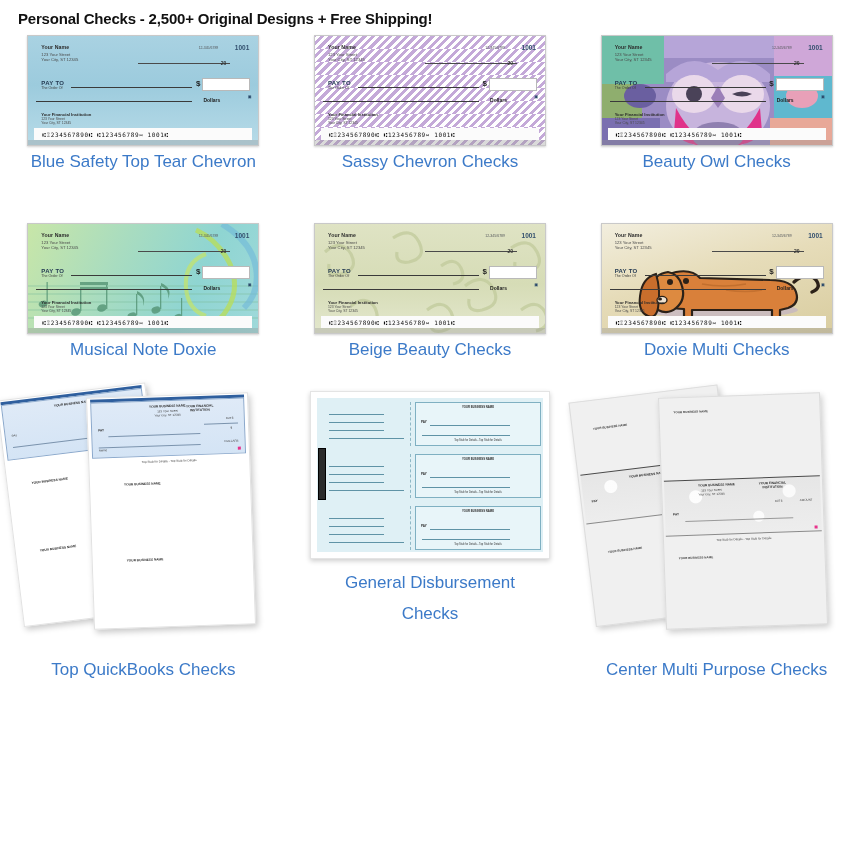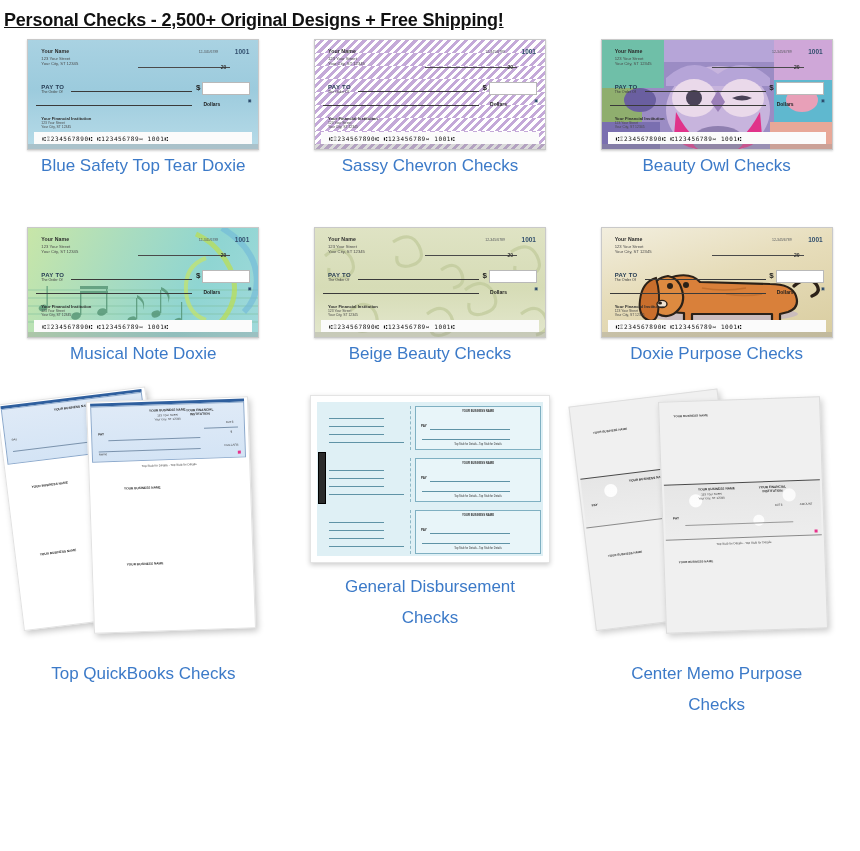--- a/index.html
+++ b/index.html
@@ -6,26 +6,25 @@
   html, body {
     margin: 0; padding: 0;
     width: 860px; height: 851px;
     background: #ffffff;
     font-family: "Liberation Sans", sans-serif;
     overflow: hidden;
   }
   .page { width: 860px; height: 851px; position: relative; }
 
   .section-heading {
-    font-size: 18px;
+    font-size: 15px;
     font-weight: bold;
     color: #111111;
     letter-spacing: -0.2px;
-    padding: 0 0 0 4px;
-    text-decoration: underline;
+    padding: 0 0 0 18px;
   }
   #personal-heading { margin: 10px 0 0 0; }
   #business-heading { margin: 0; padding-top: 2px; }
 
   .grid {
     display: flex;
     width: 860px;
   }
   .cell {
     width: 286.66px;
@@ -282,21 +281,21 @@
             <div class="c-memo">Memo</div>
             <div class="c-memoline"></div>
             <div class="c-dot"></div>
             <div class="c-micr-strip">
               <div class="c-micr">⑆⑄234567890⑆ ⑆123456789⑅ 1001⑆</div>
             </div>
             <div class="c-bottomband"></div>
           </div>
         </div>
       </div>
-      <div class="caption">Blue Safety Top Tear Doxie</div>
+      <div class="caption">Blue Safety Top Tear Chevron</div>
     </div>
 
     <div class="cell">
       <div class="thumb-wrap">
         <div class="check">
           <div class="bg bg-chevron">
             <div class="zig" style="top:0px"></div>
               <div class="zig" style="top:13px"></div>
             <div class="zig" style="top:26px"></div>
               <div class="zig" style="top:39px"></div>
@@ -576,21 +575,21 @@
             <div class="c-memo">Memo</div>
             <div class="c-memoline"></div>
             <div class="c-dot"></div>
             <div class="c-micr-strip">
               <div class="c-micr">⑆⑄234567890⑆ ⑆123456789⑅ 1001⑆</div>
             </div>
             <div class="c-bottomband"></div>
           </div>
         </div>
       </div>
-      <div class="caption">Doxie Purpose Checks</div>
+      <div class="caption">Doxie Multi Checks</div>
     </div>
   </div>
 
 
   <div class="grid" style="margin-top:22px;">
 
     <div class="cell">
       <div class="thumb-wrap">
         <div class="sheet-stack">
           <div class="sheet sheet-back">
@@ -705,17 +704,17 @@
               <div class="tiny" style="position:absolute;right:8px;top:22px;">AMOUNT</div>
               <div class="tiny-b" style="position:absolute;left:8px;top:32px;">PAY</div>
               <div class="rule" style="left:20px;right:28px;top:40px;border-color:#999;"></div>
               <div class="pink-sq" style="right:4px;bottom:2px;"></div>
             </div>
             <div class="tiny" style="position:absolute;left:50%;transform:translateX(-50%);top:142px;white-space:nowrap;">Top Stub for Details  -  Top Stub for Details</div>
             <div class="glabel" style="left:14px;top:158px;">YOUR BUSINESS NAME</div>
           </div>
         </div>
       </div>
-      <div class="caption" style="margin-top:12px;">Center Memo Purpose Checks</div>
+      <div class="caption" style="margin-top:12px;">Center Multi Purpose Checks</div>
     </div>
   </div>
 
 </div>
 
 </body></html>

